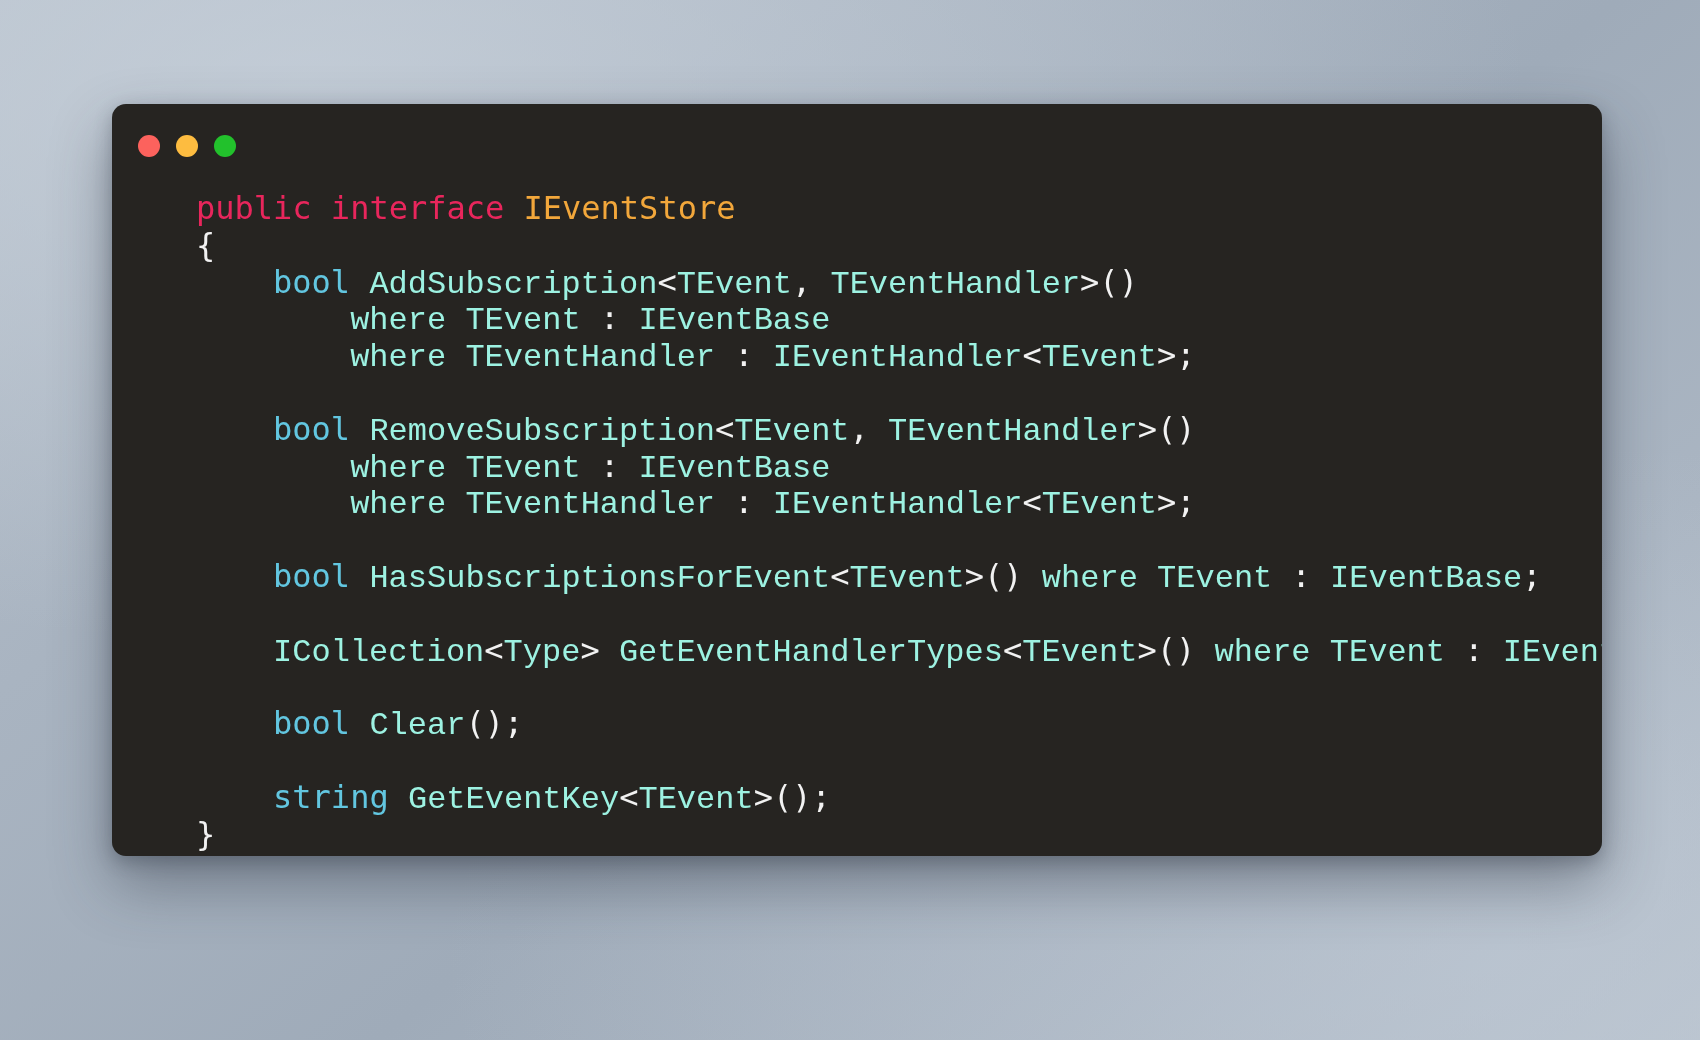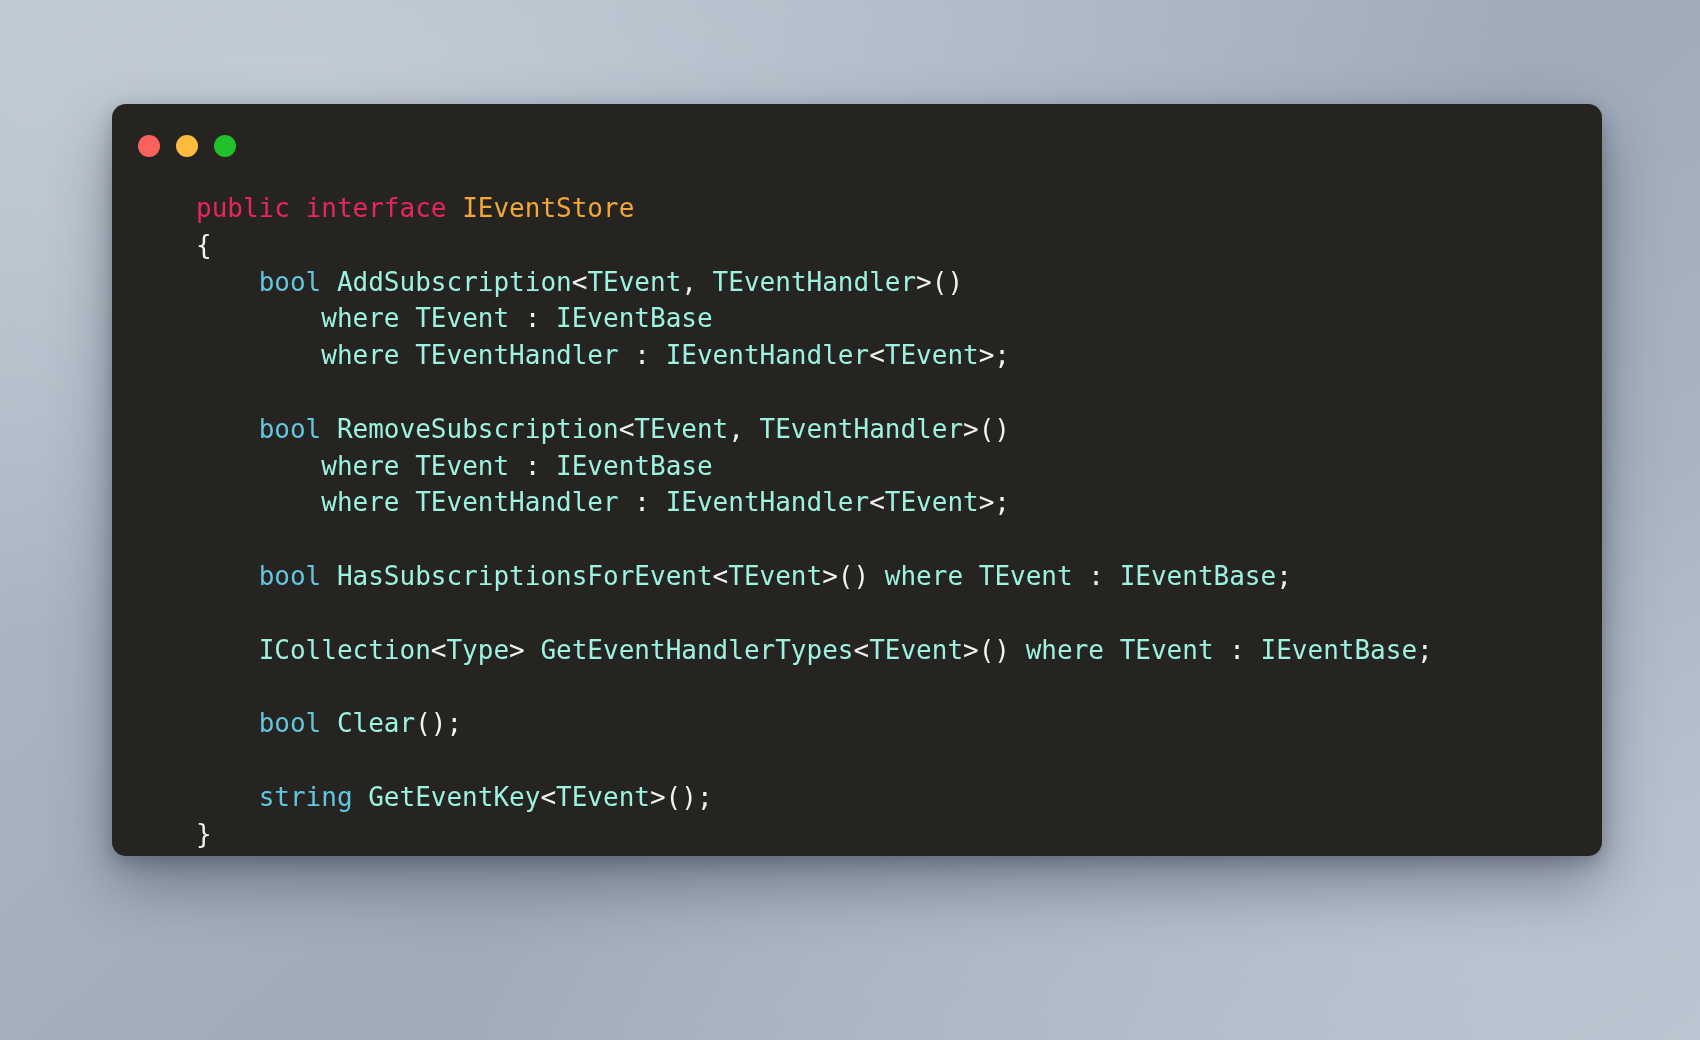--- a/index.html
+++ b/index.html
@@ -60,37 +60,37 @@
   .dot.green  { background: #22c12c; }
 
   #code {
     position: absolute;
     left: 0;
     top: 86px;
     width: 100%;
     padding: 0 0 0 84px;
     box-sizing: border-box;
     font-family: "DejaVu Sans Mono", monospace;
-    font-size: 26px;
+    font-size: 32px;
     line-height: 36.8px;
     letter-spacing: 0px;
     white-space: pre;
     color: #d6d6d6;
   }
   .line {
     height: 36.8px;
     white-space: pre;
   }
   .line.blank { height: 36.8px; }
 
   
   .kw      { color: #e8265c; }   
   .type    { color: #f2a73b; }   
   .prim    { color: #62c6e0; }   
-  .ident   { color: #9df2e2; }   
+  .ident   { color: #9df2e2; font-family: Liberation Mono, monospace; }   
   .punct   { color: #f2f2f2; }   
 </style>
 </head>
 <body>
 
 <div id="backdrop"></div>
 
 <div id="window" style="background: rgb(38, 36, 33);">
 
   <div id="titlebar">

